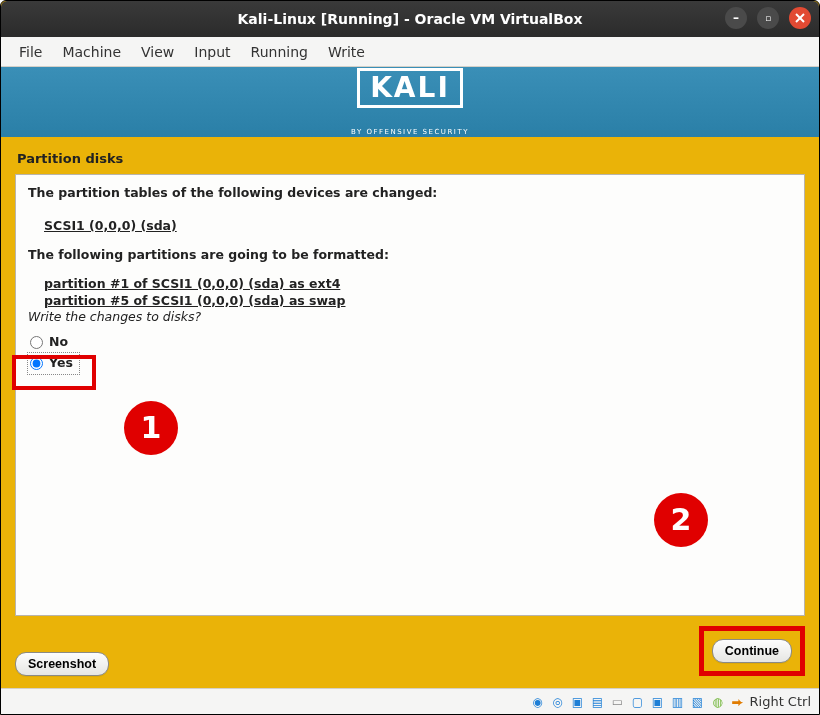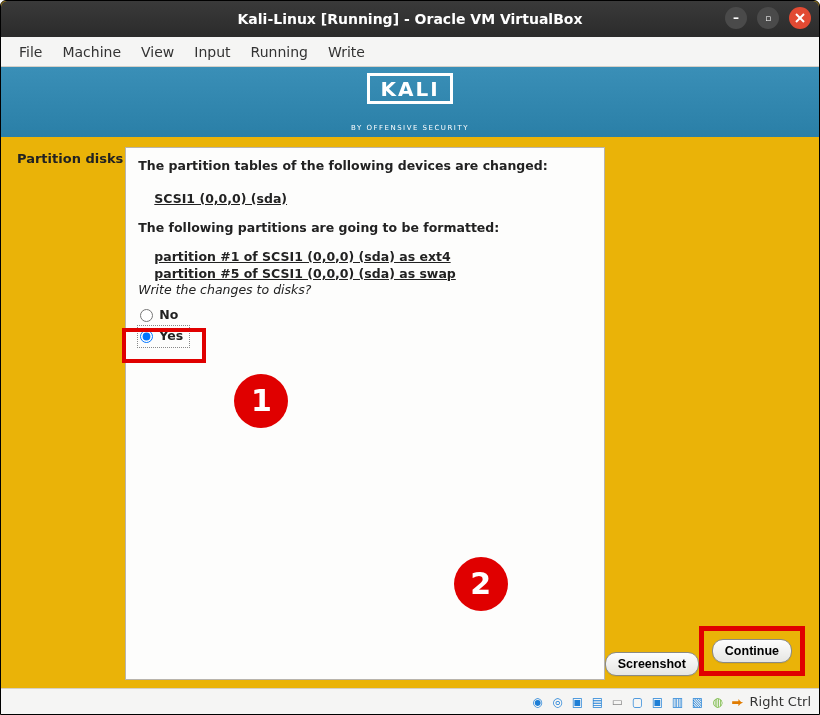--- a/index.html
+++ b/index.html
@@ -72,34 +72,34 @@
   }
   .kali-logo {
     text-align: center;
     color: #fff;
   }
   .kali-box {
     border: 3px solid #fff;
     padding: 2px 10px 1px 10px;
     display: inline-block;
     font-weight: bold;
-    font-size: 20px;
+    font-size: 28px;
     letter-spacing: 2px;
     line-height: 1.1;
   }
   .kali-sub {
     font-size: 7px;
     letter-spacing: 1.5px;
     margin-top: 20px;
   }
   .content {
     flex: 1;
     padding: 10px 14px 8px 14px;
     display: flex;
-    flex-direction: row;
+    flex-direction: column;
     min-height: 0;
   }
   .section-title {
     font-size: 13px;
     font-weight: bold;
     padding: 4px 2px 8px 2px;
     color: #222;
   }
   .panel {
     border: 1px solid #b8b4ac;

